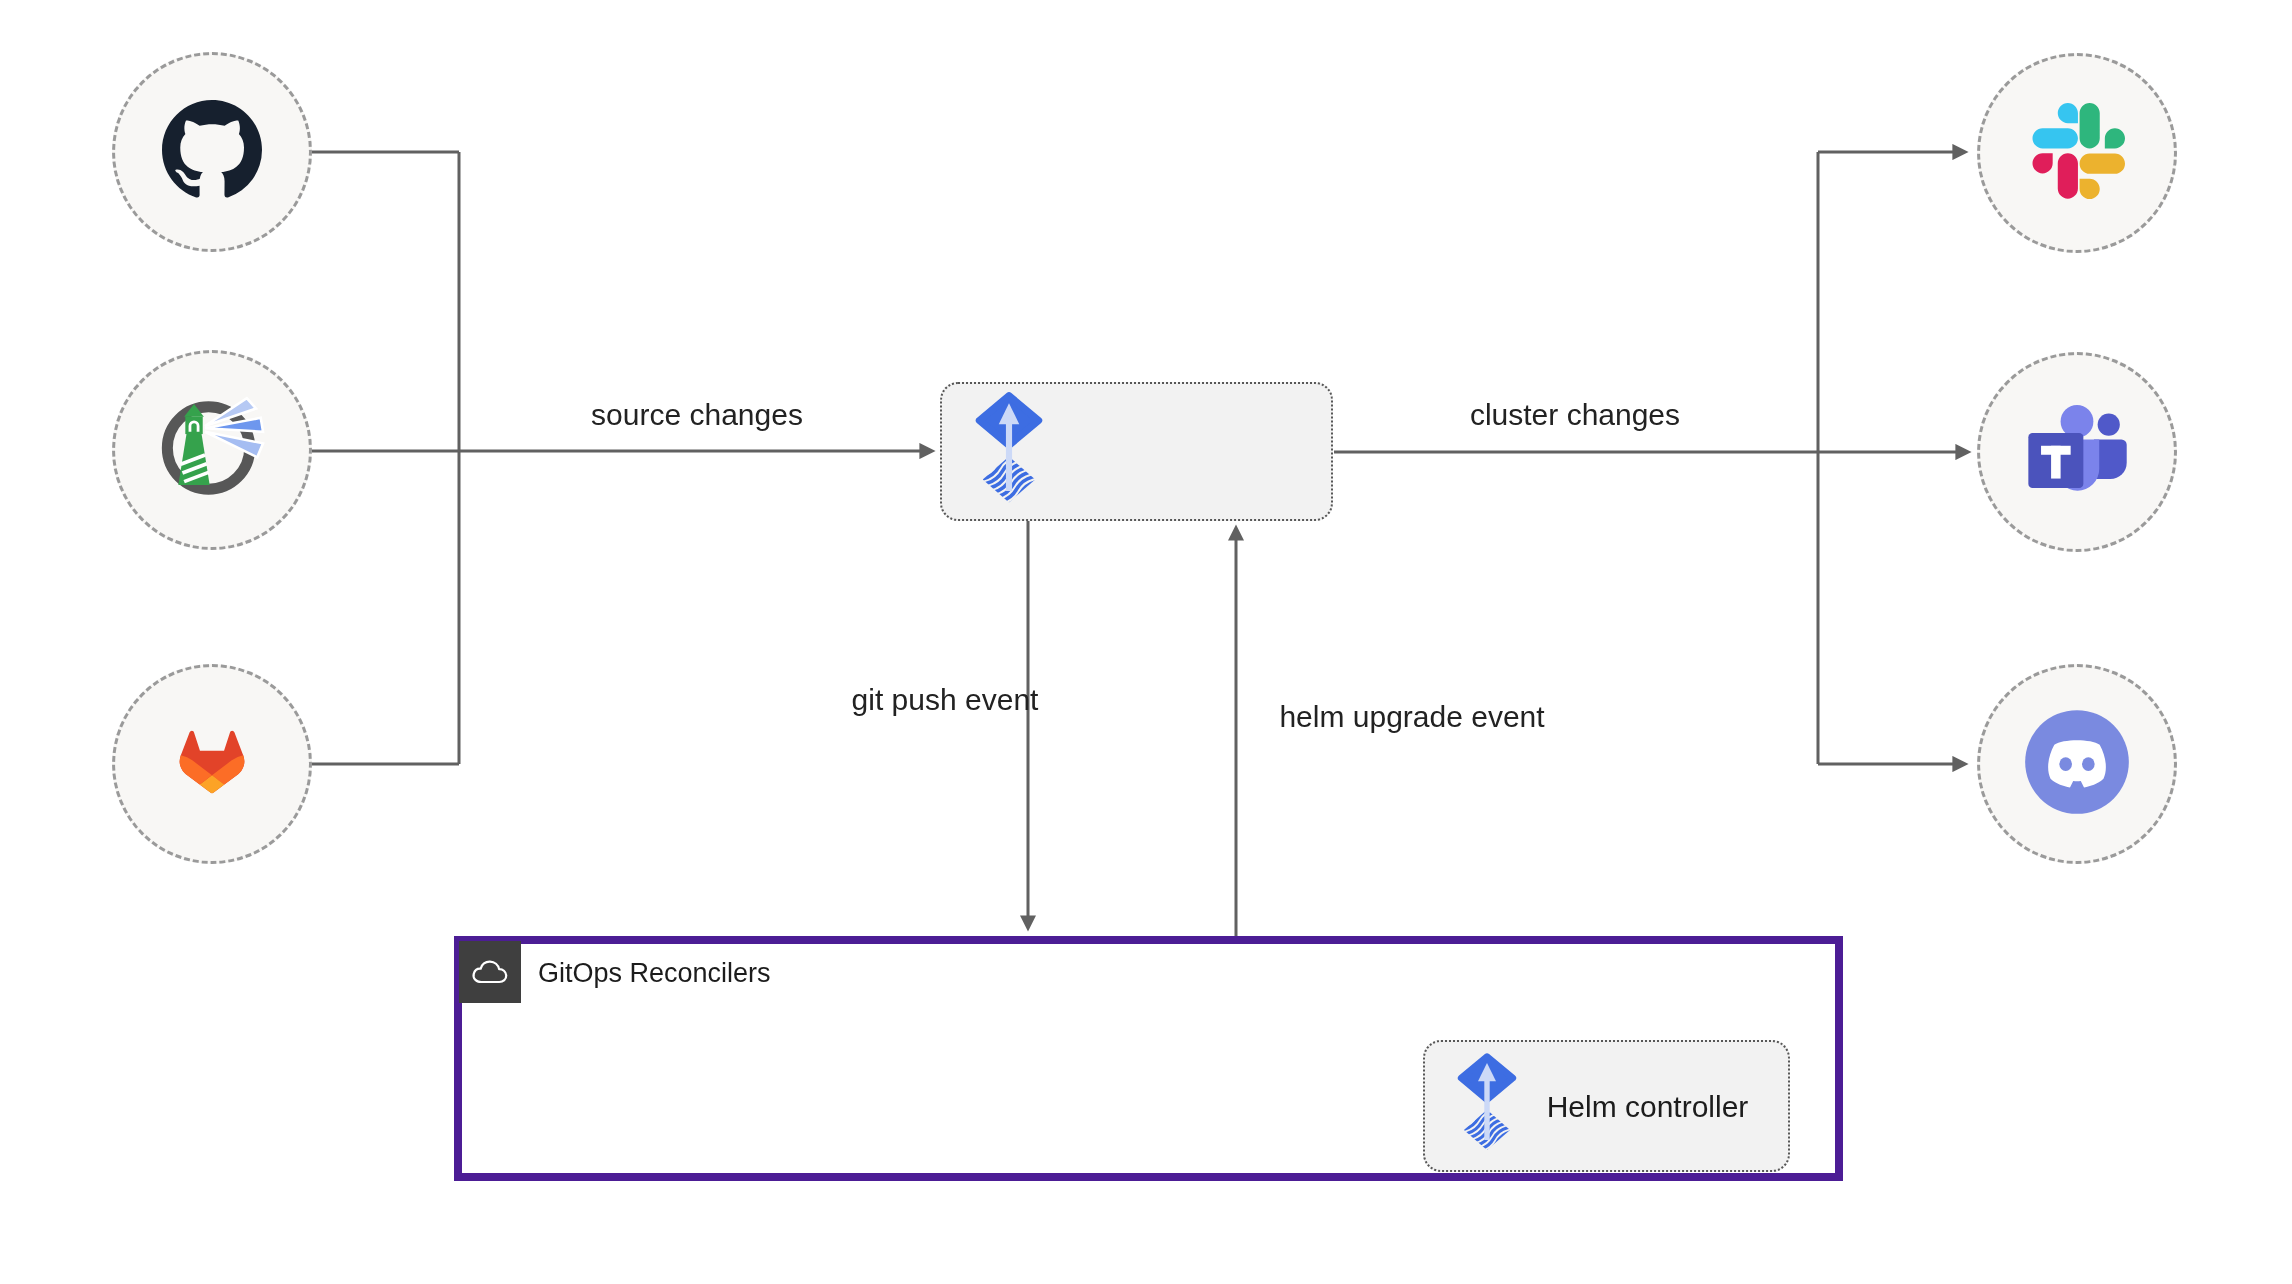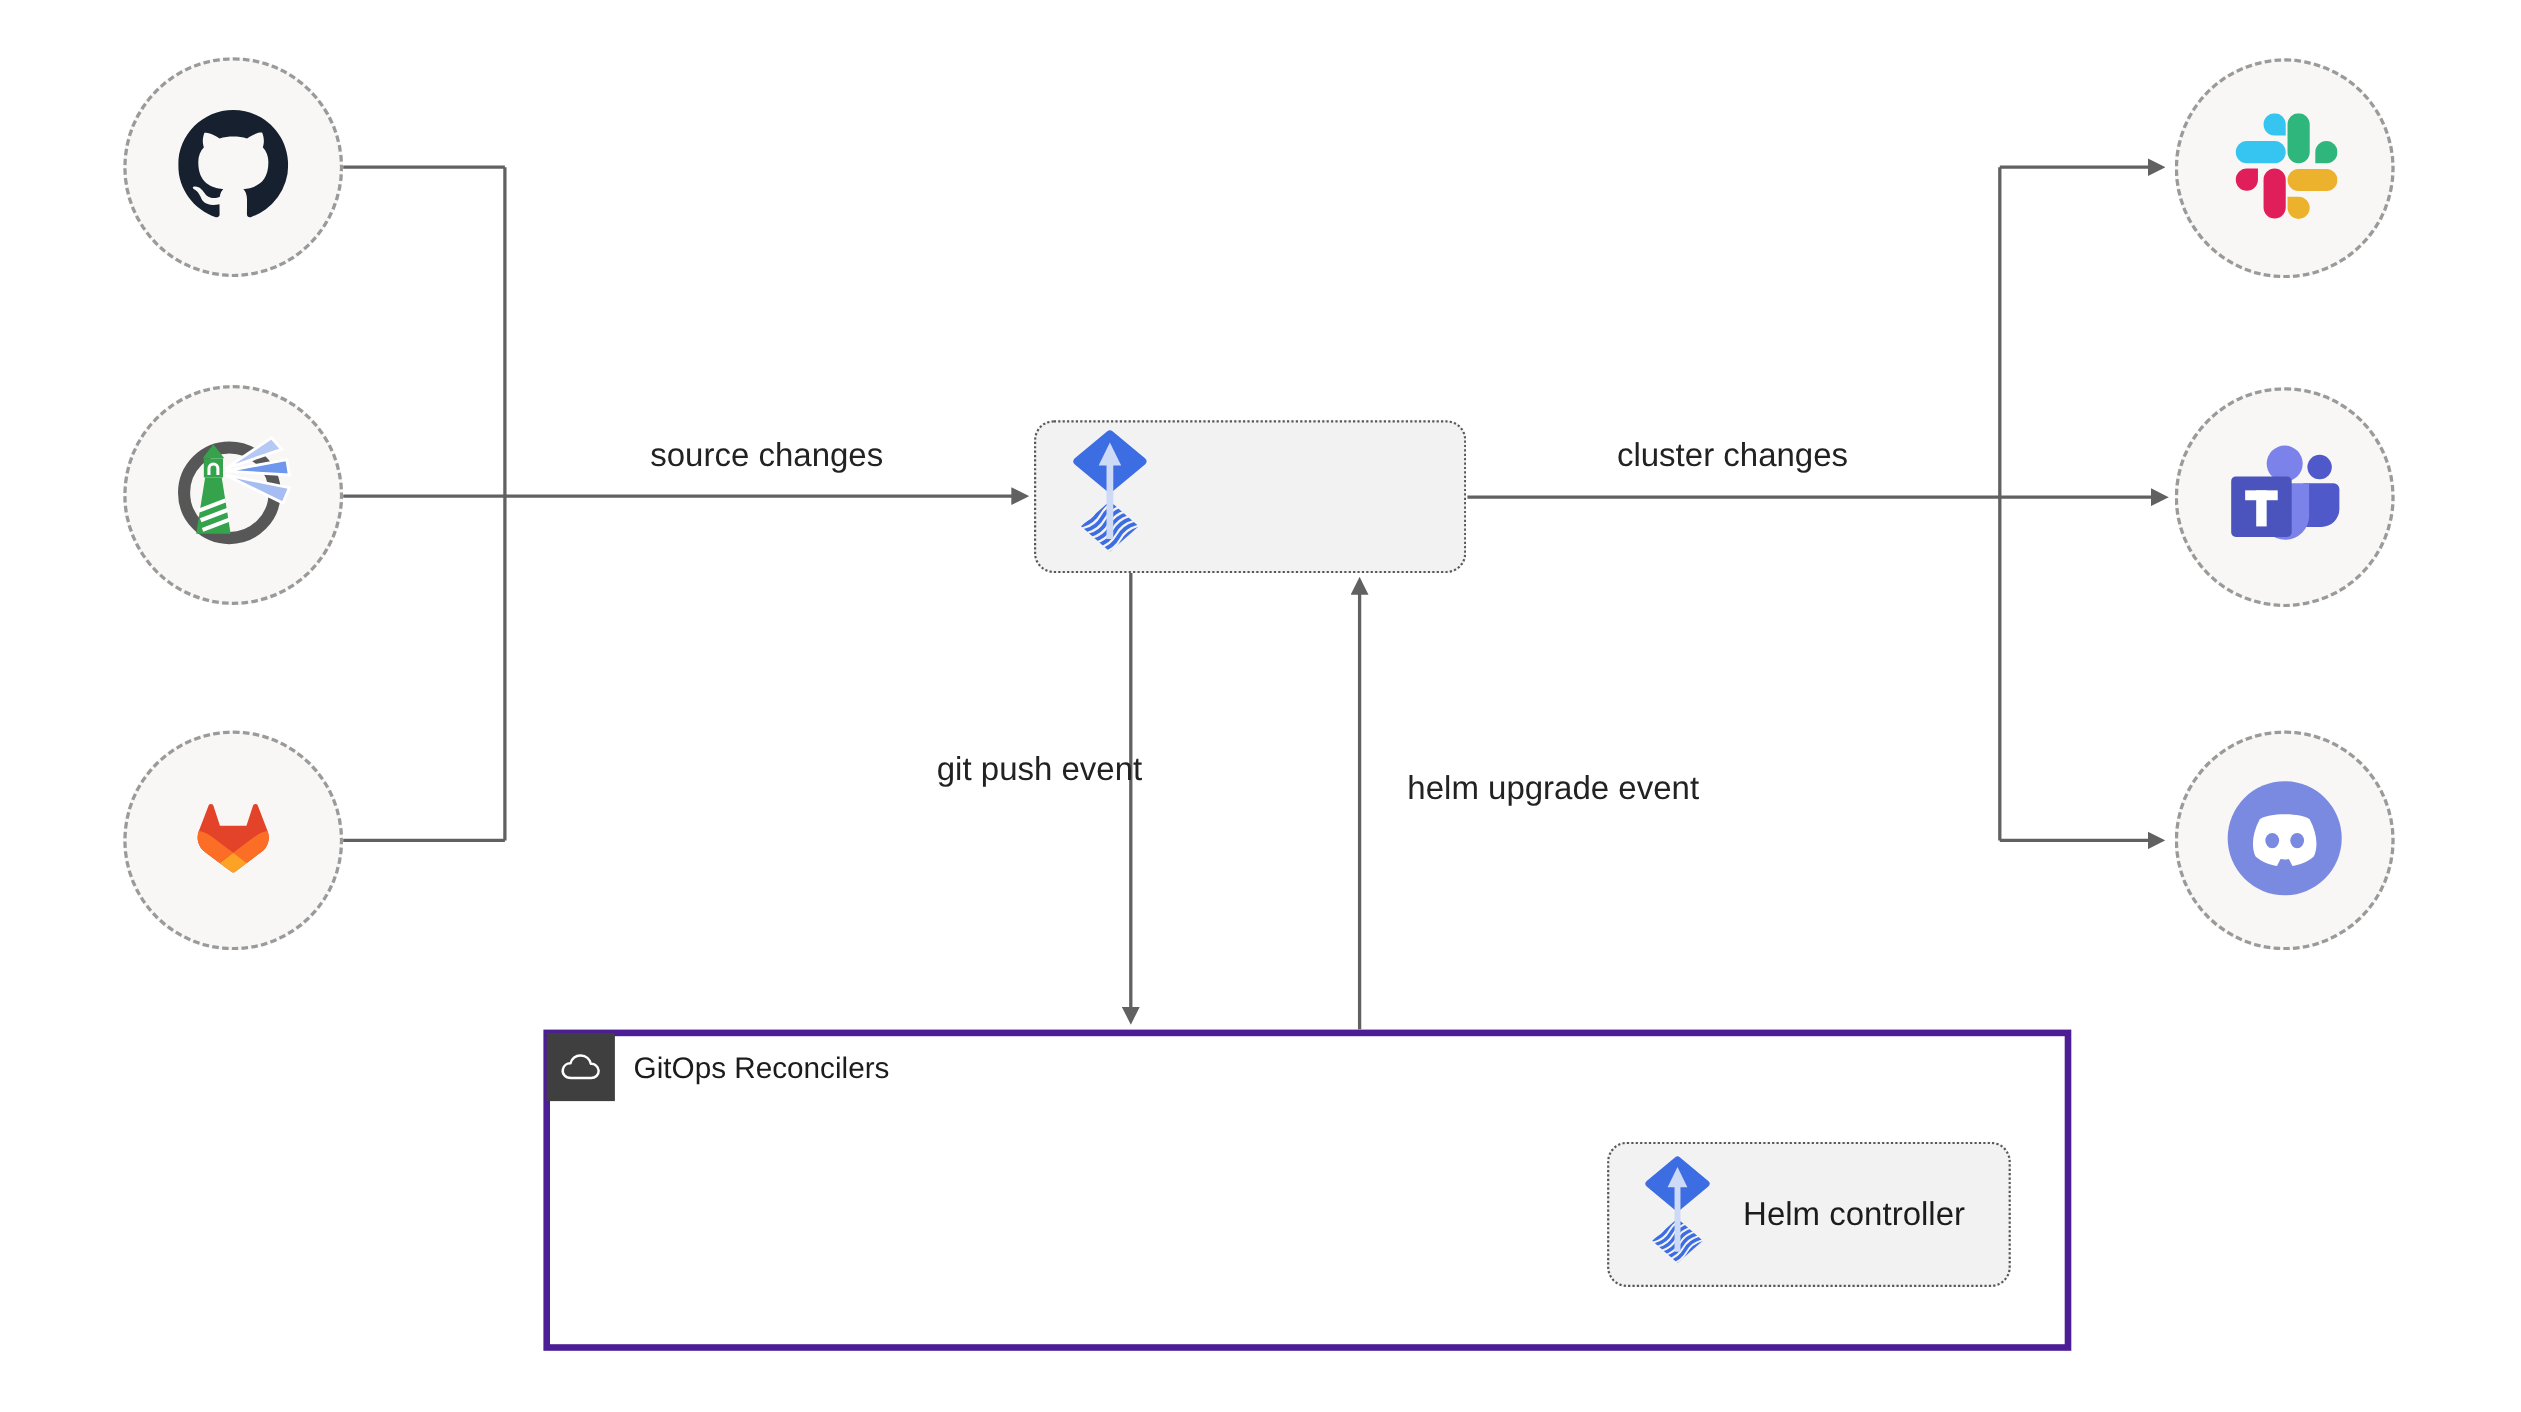--- a/index.html
+++ b/index.html
@@ -24,22 +24,22 @@
   .ctrl-box .flux{flex:0 0 auto;margin-left:26px;}
   .ctrl-box .ctrl-label{
     flex:1 1 auto;text-align:center;font-size:30px;line-height:37px;
     padding:0 26px 0 10px;color:#1c1c1c;
   }
   .edge-label{
     position:absolute;font-size:30px;color:#222;white-space:nowrap;
     transform:translateX(-50%);
   }
   .group-box{
-    position:absolute;left:454px;top:936px;width:1389px;height:292px;
-    border:6px solid #4c1d95;background:#fff;box-sizing:border-box;margin-left:40px;
+    position:absolute;left:454px;top:936px;width:1389px;height:245px;
+    border:8px solid #4c1d95;background:#fff;box-sizing:border-box;
   }
   .group-badge{
     position:absolute;left:-3px;top:-3px;width:62px;height:62px;background:#3f3f3f;
     display:flex;align-items:center;justify-content:center;
   }
   .group-title{
     position:absolute;left:76px;top:14px;font-size:27px;color:#1c1c1c;white-space:nowrap;
   }
 </style>
 </head>

